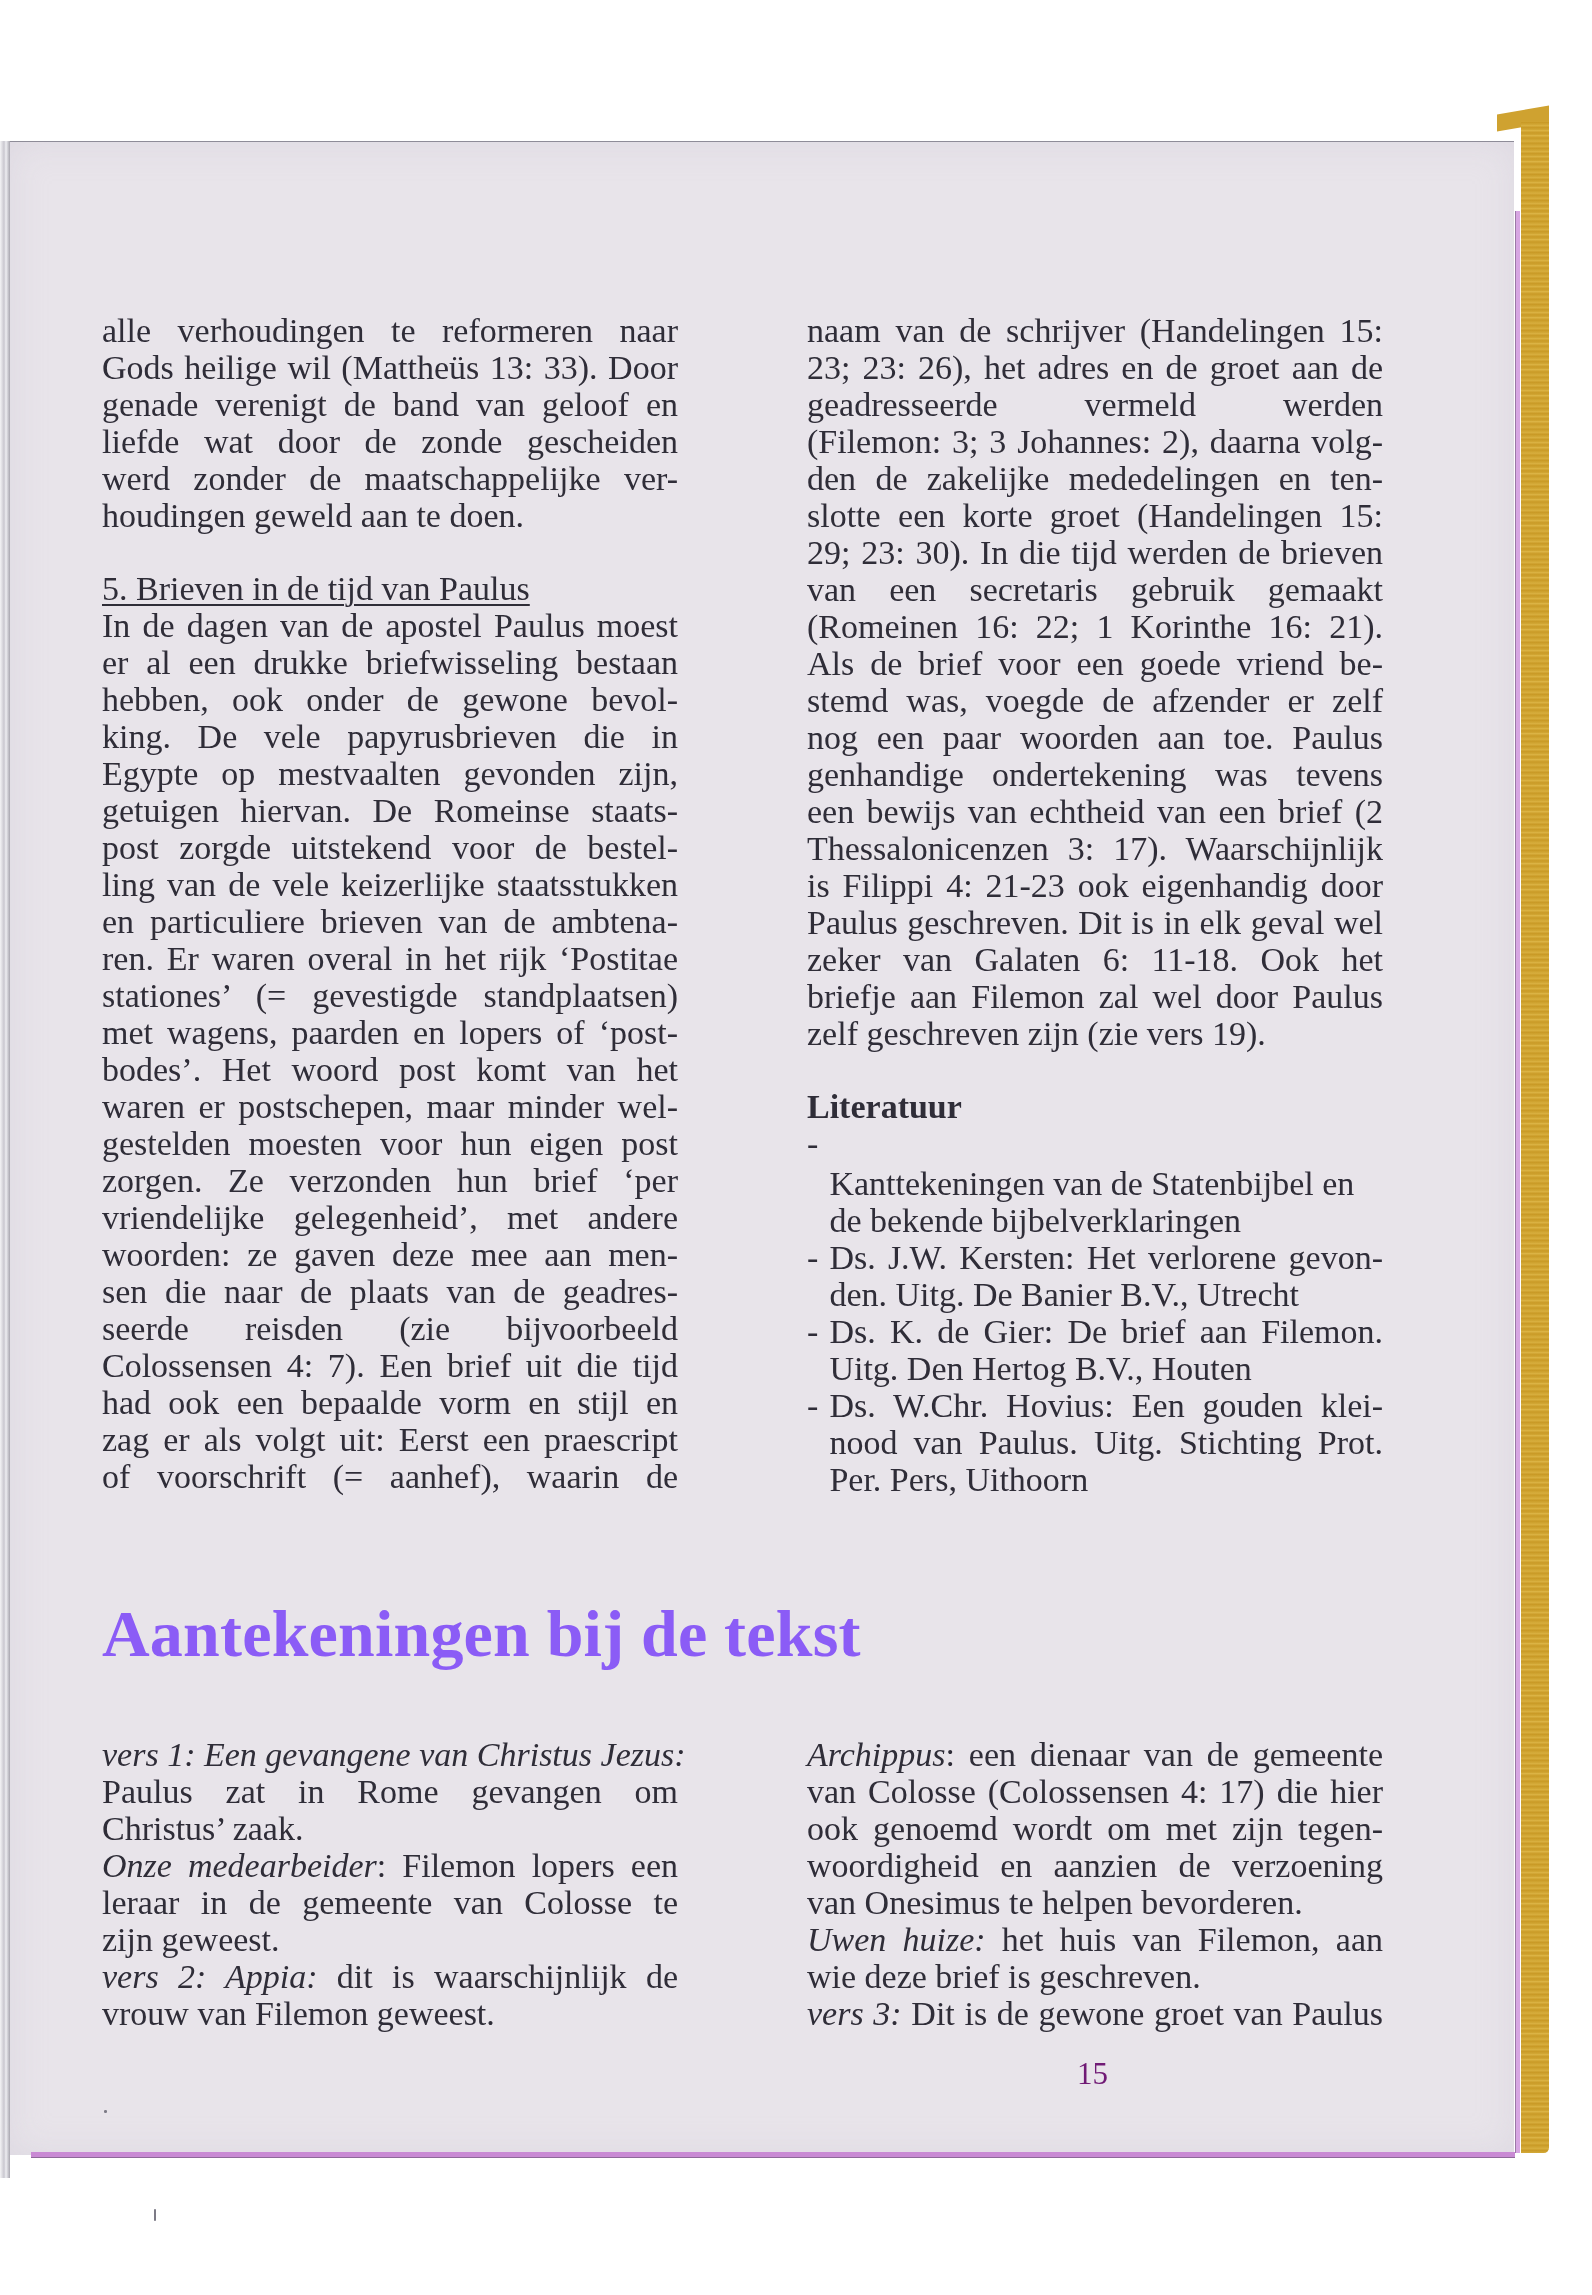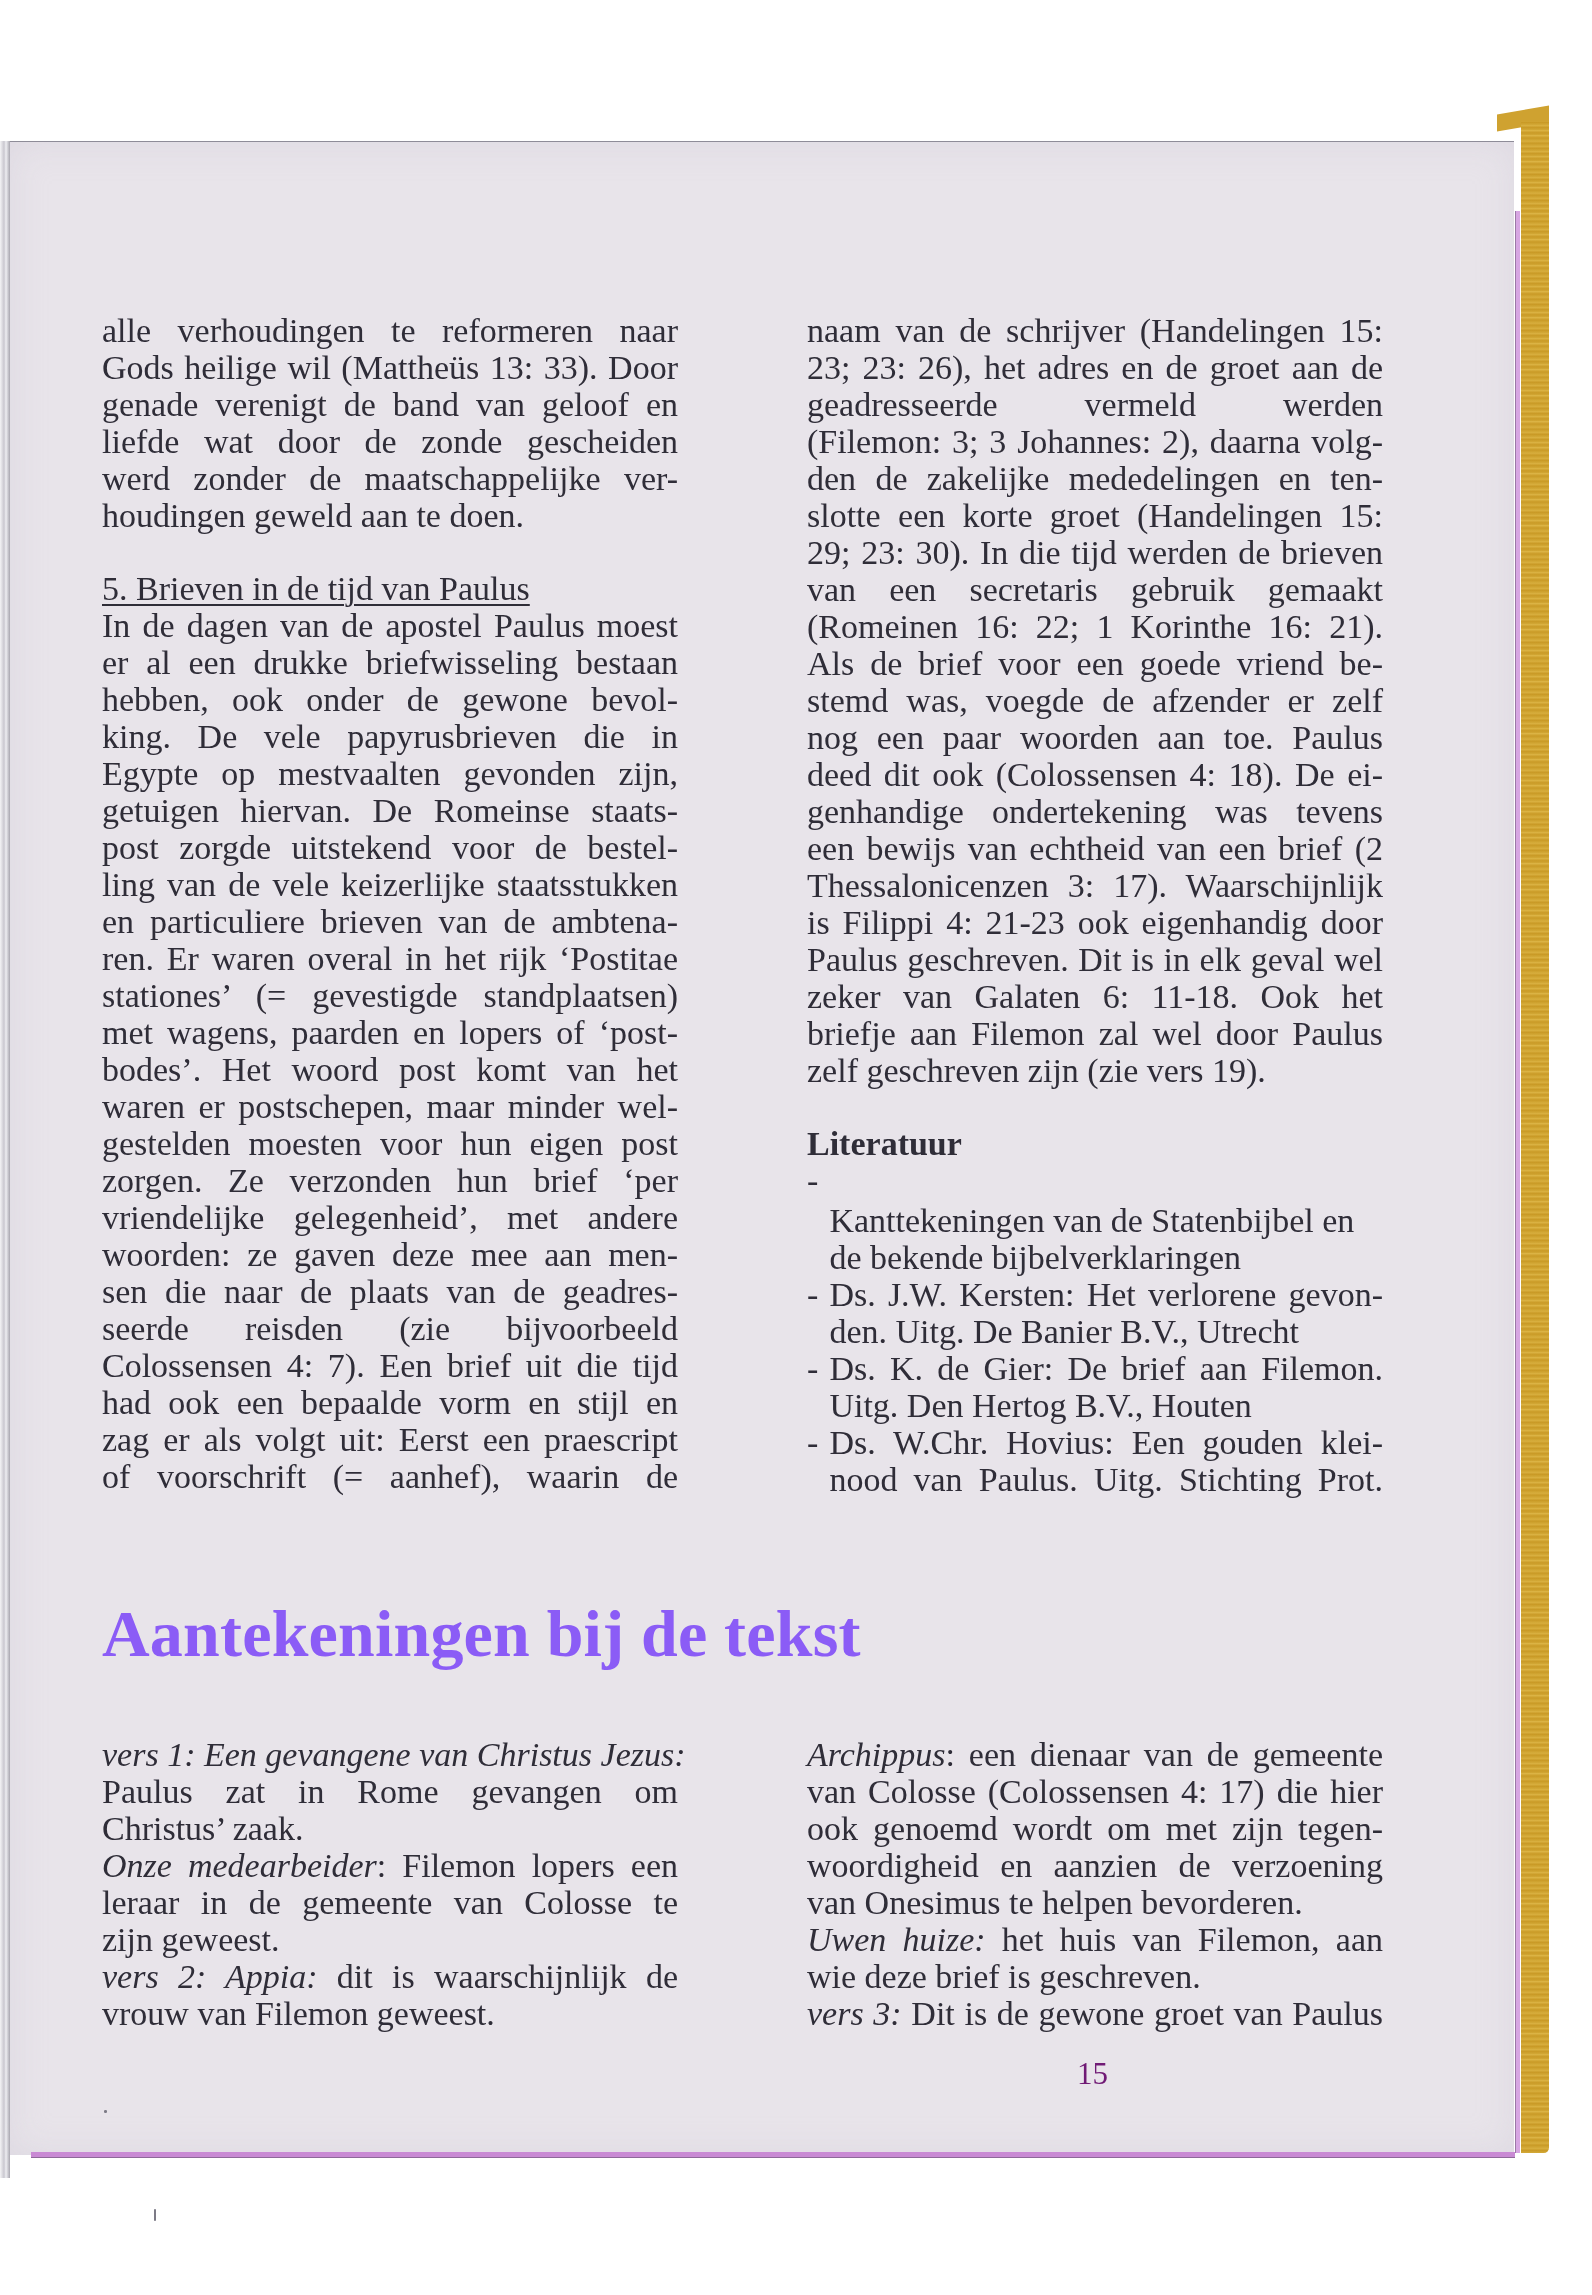--- a/index.html
+++ b/index.html
@@ -127,21 +127,20 @@
       <span class="line">geadresseerde vermeld werden</span>
       <span class="line">(Filemon: 3; 3 Johannes: 2), daarna volg-</span>
       <span class="line">den de zakelijke mededelingen en ten-</span>
       <span class="line">slotte een korte groet (Handelingen 15:</span>
       <span class="line">29; 23: 30). In die tijd werden de brieven</span>
       <span class="line">van een secretaris gebruik gemaakt</span>
       <span class="line">(Romeinen 16: 22; 1 Korinthe 16: 21).</span>
       <span class="line">Als de brief voor een goede vriend be-</span>
       <span class="line">stemd was, voegde de afzender er zelf</span>
       <span class="line">nog een paar woorden aan toe. Paulus</span>
-      <span class="line">deed dit ook (Colossensen 4: 18). De ei-</span>
       <span class="line">genhandige ondertekening was tevens</span>
       <span class="line">een bewijs van echtheid van een brief (2</span>
       <span class="line">Thessalonicenzen 3: 17). Waarschijnlijk</span>
       <span class="line">is Filippi 4: 21-23 ook eigenhandig door</span>
       <span class="line">Paulus geschreven. Dit is in elk geval wel</span>
       <span class="line">zeker van Galaten 6: 11-18. Ook het</span>
       <span class="line">briefje aan Filemon zal wel door Paulus</span>
       <span class="line last">zelf geschreven zijn (zie vers 19).</span>
     </p>
   <span class="lit-heading">Literatuur</span>
@@ -165,20 +164,21 @@
         <span class="lit-text">
           <span class="line last" style="text-align-last: justify;">Ds. K. de Gier: De brief aan Filemon.</span>
           <span class="line last" style="text-align-last: left;">Uitg. Den Hertog B.V., Houten</span>
         </span>
       </div>
       <div class="lit-item">
         <span class="lit-dash">-</span>
         <span class="lit-text">
           <span class="line last" style="text-align-last: justify;">Ds. W.Chr. Hovius: Een gouden klei-</span>
           <span class="line last" style="text-align-last: justify;">nood van Paulus. Uitg. Stichting Prot.</span>
+          <span class="line last" style="text-align-last: left;">Per. Pers, Uithoorn</span>
         </span>
       </div>
     </div>
 </div>
 
 <div class="section-title">Aantekeningen bij de tekst</div>
 
 <div class="col col-left-bot" id="notes-left">
     <div>
       <span class="line last"><span class="it">vers 1: Een gevangene van Christus Jezus:</span></span>

